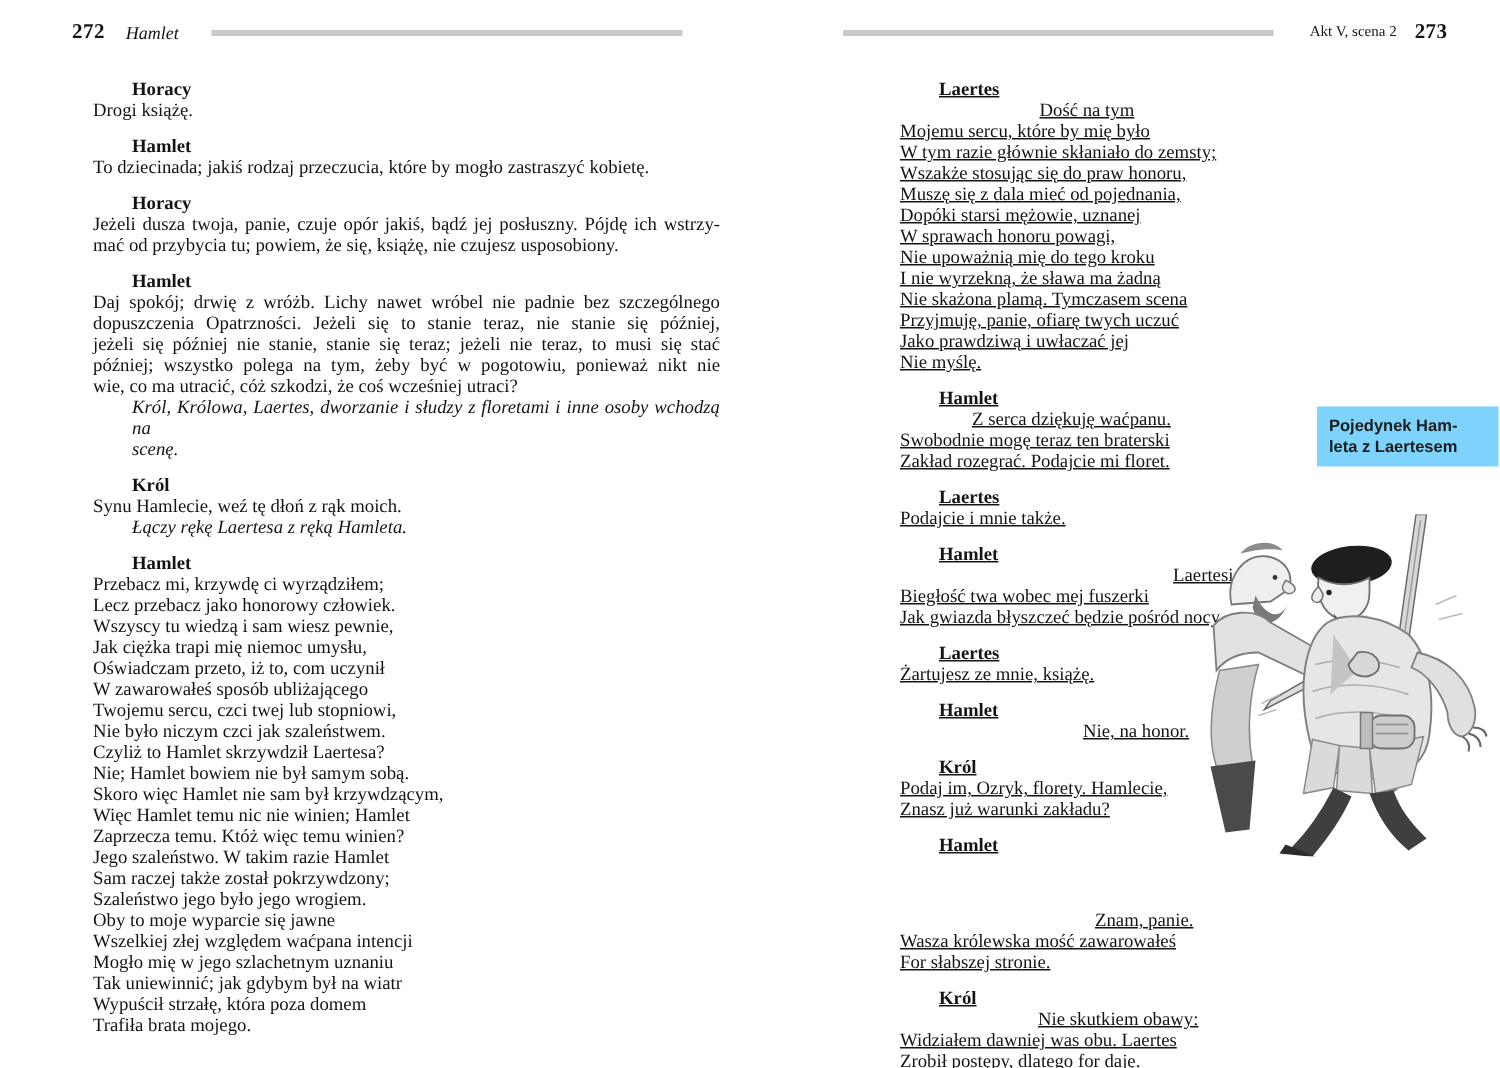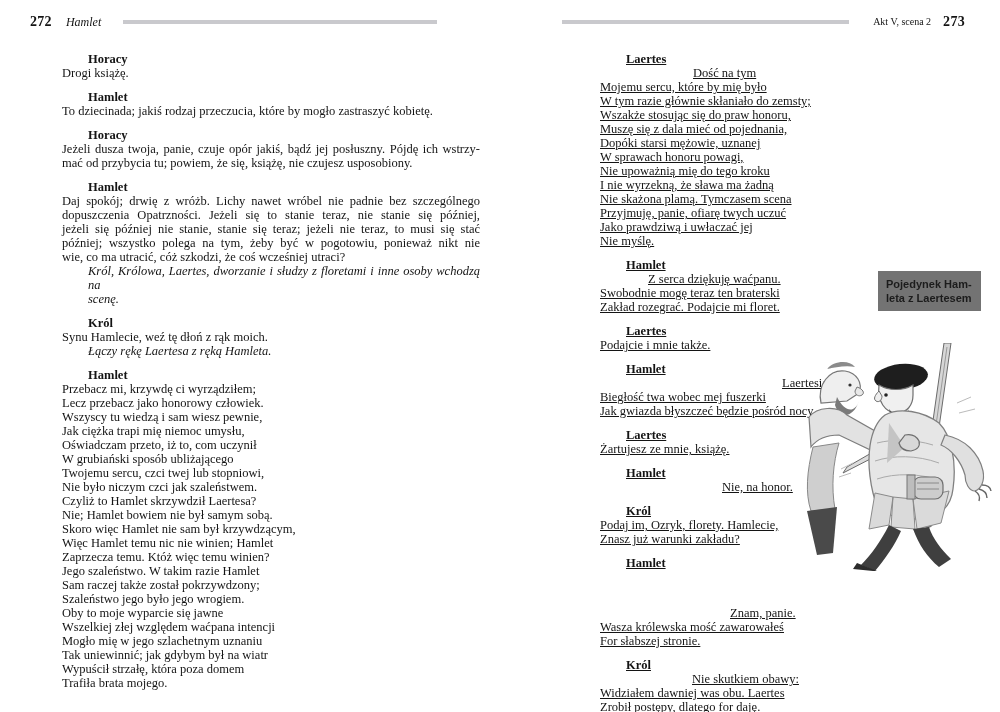--- a/index.html
+++ b/index.html
@@ -8,21 +8,21 @@
     background:#ffffff;color:#141414;
     font-family:"Liberation Serif","DejaVu Serif",serif;
     font-size:12.5px;line-height:14px;
   }
   .page{position:absolute;top:0;height:712px;}
   .page-left{left:0;width:500px;}
   .page-right{left:540px;width:460px;}
 
   
   .runhead{position:absolute;top:15px;display:flex;align-items:center;}
-  .runhead-left{left:30px;width:407px;}
+  .runhead-left{left:48px;width:407px;}
   .runhead-right{left:22px;width:403px;}
   .pgnum{font-weight:bold;font-size:14px;letter-spacing:.3px;}
   .runtitle{font-style:italic;font-size:12px;}
   .runhead-left .runtitle{margin-left:14px;}
   .runhead-right .runtitle{margin-right:12px;font-style:normal;font-size:10px;}
   .rule{height:4px;background:#c9c9cd;flex:1;}
   .runhead-left .rule{margin-left:22px;}
   .runhead-right .rule{margin-right:24px;}
 
   
@@ -33,24 +33,24 @@
   .b-sp{font-weight:bold;margin-left:26px;margin-top:10px;}
   .b-ln{}
   .b-jl{text-align:justify;text-align-last:justify;}
   .b-st{font-style:italic;margin-left:26px;}
   .b-sj{font-style:italic;margin-left:26px;text-align:justify;text-align-last:justify;}
   .b-pl{}
 
   
   .margin-note{
     position:absolute;left:338px;top:271px;width:95px;
-    background:#737373;color:#1c1c1c;
+    background:#7dd3fc;color:#1c1c1c;
     font-family:"Liberation Sans","DejaVu Sans",sans-serif;
     font-weight:bold;font-size:11px;line-height:14px;
-    padding:6px 0 6px 8px;
+    padding:6px 18px 6px 8px;
   }
 
   
   .illustration{position:absolute;left:253px;top:343px;width:207px;height:228px;}
   .illustration svg{width:100%;height:100%;display:block;}
 </style>
 </head>
 <body>
 
 <div class="page page-left">
@@ -77,21 +77,21 @@
       <div class="b-st">scenę.</div>
       <div class="b-sp">Król</div>
       <div class="b-ln">Synu Hamlecie, weź tę dłoń z rąk moich.</div>
       <div class="b-st">Łączy rękę Laertesa z ręką Hamleta.</div>
       <div class="b-sp">Hamlet</div>
       <div class="b-ln">Przebacz mi, krzywdę ci wyrządziłem;</div>
       <div class="b-ln">Lecz przebacz jako honorowy człowiek.</div>
       <div class="b-ln">Wszyscy tu wiedzą i sam wiesz pewnie,</div>
       <div class="b-ln">Jak ciężka trapi mię niemoc umysłu,</div>
       <div class="b-ln">Oświadczam przeto, iż to, com uczynił</div>
-      <div class="b-ln">W grubiański sposób ubliżającego</div>
+      <div class="b-ln">W zawarowałeś sposób ubliżającego</div>
       <div class="b-ln">Twojemu sercu, czci twej lub stopniowi,</div>
       <div class="b-ln">Nie było niczym czci jak szaleństwem.</div>
       <div class="b-ln">Czyliż to Hamlet skrzywdził Laertesa?</div>
       <div class="b-ln">Nie; Hamlet bowiem nie był samym sobą.</div>
       <div class="b-ln">Skoro więc Hamlet nie sam był krzywdzącym,</div>
       <div class="b-ln">Więc Hamlet temu nic nie winien; Hamlet</div>
       <div class="b-ln">Zaprzecza temu. Któż więc temu winien?</div>
       <div class="b-ln">Jego szaleństwo. W takim razie Hamlet</div>
       <div class="b-ln">Sam raczej także został pokrzywdzony;</div>
       <div class="b-ln">Szaleństwo jego było jego wrogiem.</div>

